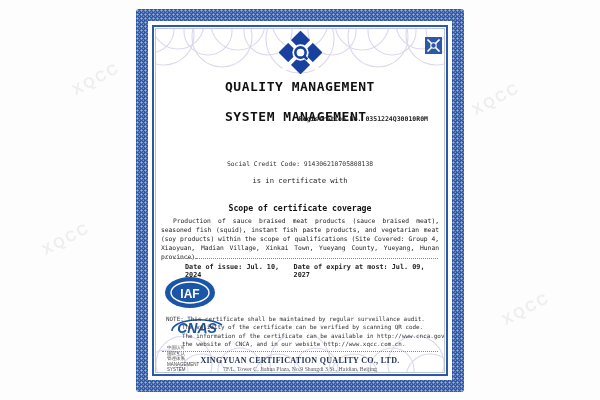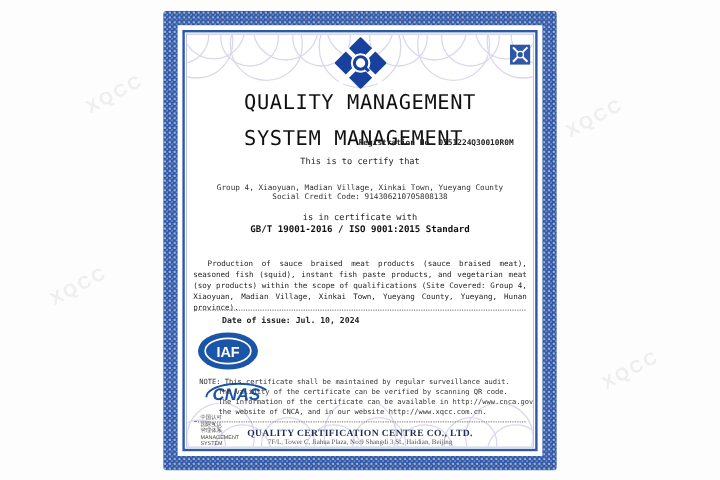--- a/index.html
+++ b/index.html
@@ -19,21 +19,21 @@
       radial-gradient(circle at 1.5px 1.5px, rgba(255,255,255,.55) .8px, transparent 1.3px),
       radial-gradient(circle at 3.5px 3.5px, rgba(255,255,255,.35) .7px, transparent 1.2px);
     background-size:4px 4px;border-radius:3px;}
   .band-inner{position:absolute;inset:12px;background:#fff;}
   .frame{position:absolute;inset:16px;border:2px solid #2e57a6;}
   .frame2{position:absolute;inset:19px;border:1px solid #b9c3de;}
   .content{position:absolute;inset:20px;background:#fff;overflow:hidden;}
   .content > *{position:absolute;left:0;right:0;z-index:1;}
   .lace{z-index:0;}
   
-  .title{top:50px;text-align:center;font-weight:400;font-size:17px;line-height:15px;
+  .title{top:50px;text-align:center;font-weight:700;font-size:13px;line-height:15px;
          letter-spacing:.5px;color:#111;white-space:pre-line;}
   .title .tl{display:inline-block;text-align:left;}
   .reg{top:86px;left:auto;right:16px;font-size:6.5px;font-weight:700;color:#222;text-align:left;}
   .intro{top:101px;text-align:center;font-size:7.2px;color:#222;}
   .company{top:110px;text-align:center;font:700 9.5px "Liberation Sans",sans-serif;color:#111;letter-spacing:.3px;}
   .addr{top:123px;text-align:center;font-size:6.4px;color:#333;}
   .code{top:131px;text-align:center;font-size:6.4px;color:#333;}
   .conform{top:147px;text-align:center;font-size:7.2px;color:#222;}
   .standard{top:157px;text-align:center;font-size:7.6px;font-weight:700;color:#111;}
   .scopehead{top:174px;text-align:center;font-size:8.2px;font-weight:700;color:#111;}
@@ -144,31 +144,30 @@
           <circle cx="50" cy="50" r="12" fill="none" stroke="#17409f" stroke-width="6"></circle>
           <line x1="57" y1="57" x2="66" y2="66" stroke="#17409f" stroke-width="6"></line>
         </svg>
       </div>
 
       <div class="title"><span class="tl"><span>QUALITY MANAGEMENT</span><br>
         <span>SYSTEM MANAGEMENT</span></span>
       </div>
 
       <div class="reg">Registration No. 0351224Q30010R0M</div>
-      <div class="intro">This is to certify that</div>
-      <div class="addr">Group 4, Xiaoyuan, Madian Village, Xinkai Town, Yueyang County</div>
       <div class="code">Social Credit Code: 914306210705808138</div>
       <div class="conform">is in certificate with</div>
-      <div class="standard">GB/T 19001-2016 / ISO 9001:2015 Standard</div>
+      <div class="scopehead">Scope of certificate coverage</div>
       <div class="para">Production of sauce braised meat products (sauce braised meat), seasoned fish (squid), instant fish paste products, and vegetarian meat (soy products) within the scope of qualifications (Site Covered: Group 4, Xiaoyuan, Madian Village, Xinkai Town, Yueyang County, Yueyang, Hunan province).</div>
 
       <div class="dots d1"></div>
 
       <div class="dates">
         <span>Date of issue: Jul. 10, 2024</span>
+        <span>Date of expiry at most: Jul. 09, 2027</span>
       </div>
 
       <div class="accred">
         <svg width="52" height="33" viewBox="0 0 52 33">
           <ellipse cx="26" cy="16.5" rx="25" ry="15.5" fill="#1a55a8"></ellipse>
           <ellipse cx="26" cy="16.5" rx="19" ry="10.5" fill="none" stroke="#ffffff" stroke-width="1.4"></ellipse>
           <text x="26" y="21.5" text-anchor="middle" font-family="Liberation Sans,sans-serif" font-size="12" font-weight="bold" fill="#ffffff">IAF</text>
         </svg>
         <svg width="58" height="33" viewBox="0 0 58 33" style="margin-left:4px">
           <path d="M4,22 A27,11 0 0 1 54,16" fill="none" stroke="#1a55a8" stroke-width="1.6"></path>
@@ -271,18 +270,18 @@
         <div class="note">
           <div>NOTE: This certificate shall be maintained by regular surveillance audit.</div>
           <div>The validity of the certificate can be verified by scanning QR code.</div>
           <div>The information of the certificate can be available in http://www.cnca.gov.cn,</div>
           <div>the website of CNCA, and in our website http://www.xqcc.com.cn.</div>
         </div>
       </div>
 
       <div class="dots d2"></div>
 
-      <div class="issuer">QUALITY CERTIFICATION CENTRE CO., LTD.</div>
+      <div class="issuer">XINGYUAN CERTIFICATION QUALITY CO., LTD.</div>
       <div class="iaddr">7F/L, Tower C, Jiahua Plaza, No.9 Shangdi 3 St., Haidian, Beijing</div>
 
     </div>
   </div>
 </div>
 
 </body></html>

